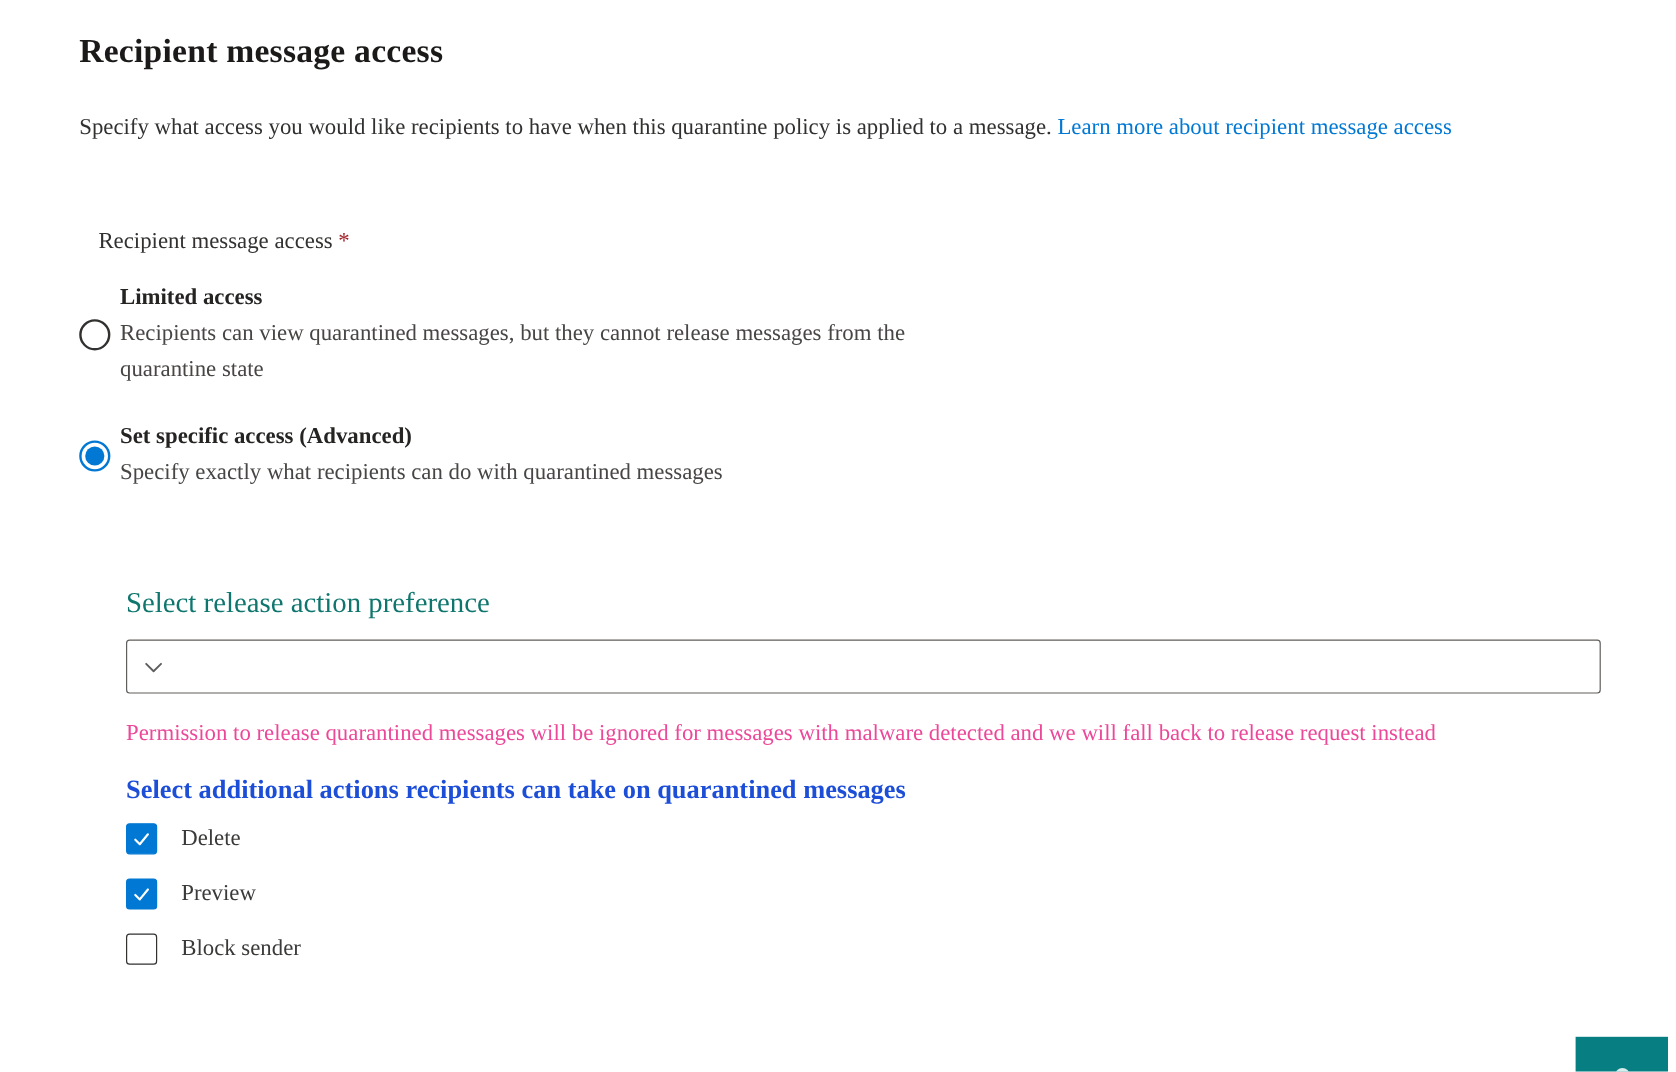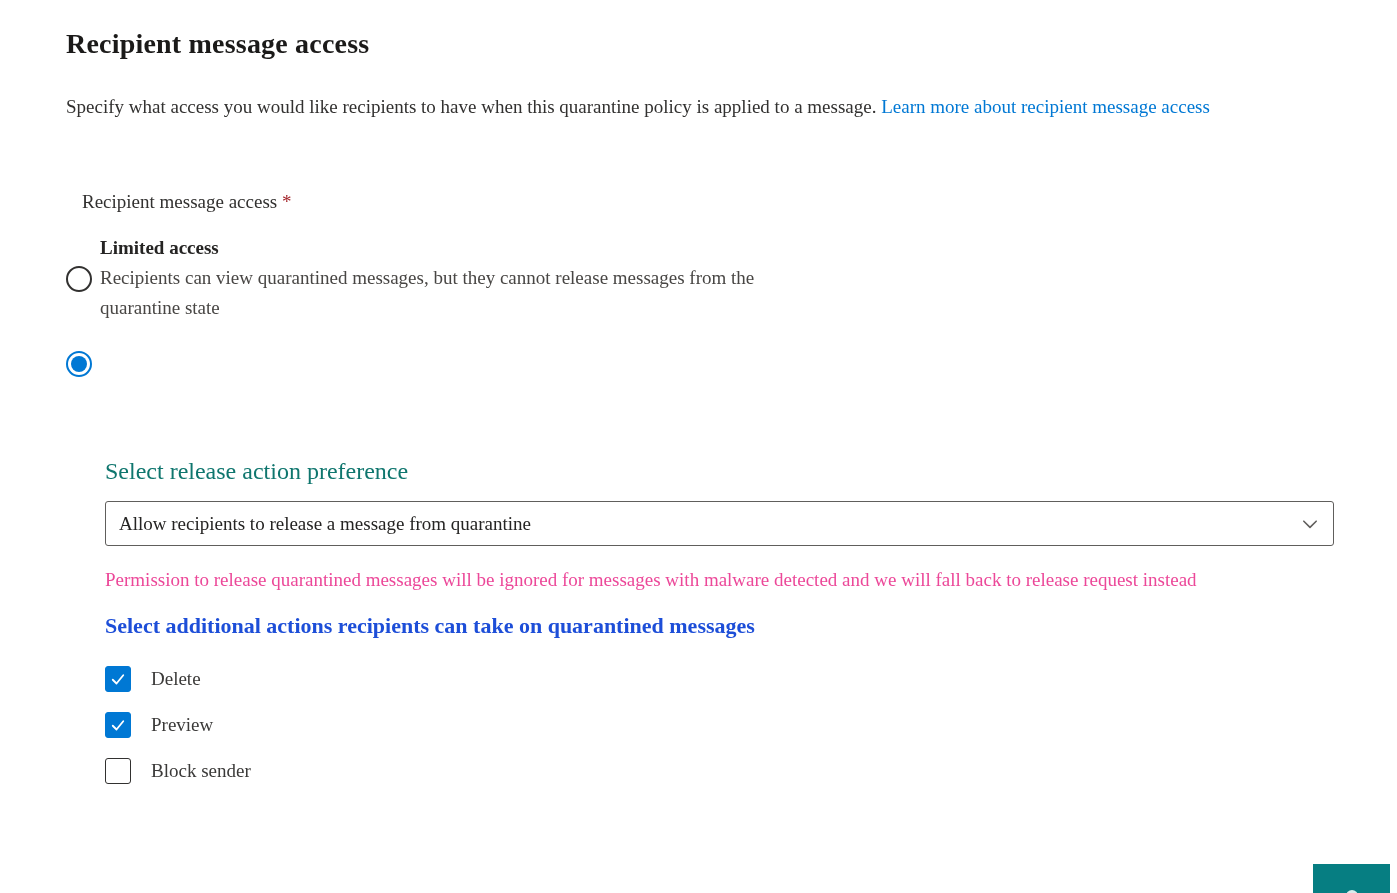--- a/index.html
+++ b/index.html
@@ -133,21 +133,21 @@
     font-size: 22px;
     line-height: 24px;
     font-weight: 700;
     color: #1d4ed8;
   }
   .checkbox-row {
     display: flex;
     align-items: center;
     cursor: pointer;
   }
-  .checkbox-row.first { margin-top: 28px; }
+  .checkbox-row.first { margin-top: 16px; }
   .checkbox-row + .checkbox-row { margin-top: 20px; }
   .checkbox {
     flex: none;
     width: 26px;
     height: 26px;
     box-sizing: border-box;
     border: 1px solid #323130;
     border-radius: 3px;
     background: #fff;
     display: flex;
@@ -203,28 +203,31 @@
   <div class="radio-option first">
     <div class="radio"></div>
     <div class="radio-text">
       <div class="radio-label">Limited access</div>
       <div class="radio-desc">Recipients can view quarantined messages, but they cannot release messages from the quarantine state</div>
     </div>
   </div>
 
   <div class="radio-option second">
     <div class="radio selected"></div>
+    <div class="radio-text">
+      <div class="radio-label">Set specific access (Advanced)</div>
+      <div class="radio-desc">Specify exactly what recipients can do with quarantined messages</div>
+    </div>
   </div>
 
   <div class="advanced-section">
 
     <div class="dropdown-label">Select release action preference</div>
 
     <div class="dropdown">
-      <span class="dropdown-value">Allow recipients to release a message from quarantine</span>
       <span class="chevron">
         <svg width="18" height="18" viewBox="0 0 16 16" fill="none">
           <path d="M2.5 5.5 L8 11 L13.5 5.5" stroke="#605e5c" stroke-width="1.4" stroke-linecap="round" stroke-linejoin="round"></path>
         </svg>
       </span>
     </div>
 
     <p class="dropdown-note">Permission to release quarantined messages will be ignored for messages with malware detected and we will fall back to release request instead</p>
 
     <div class="actions-label">Select additional actions recipients can take on quarantined messages</div>

